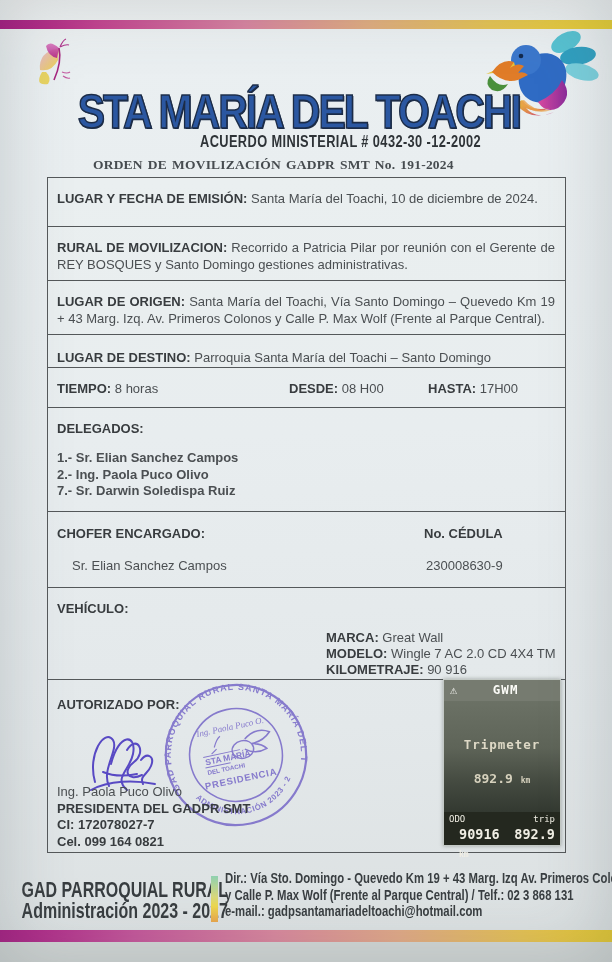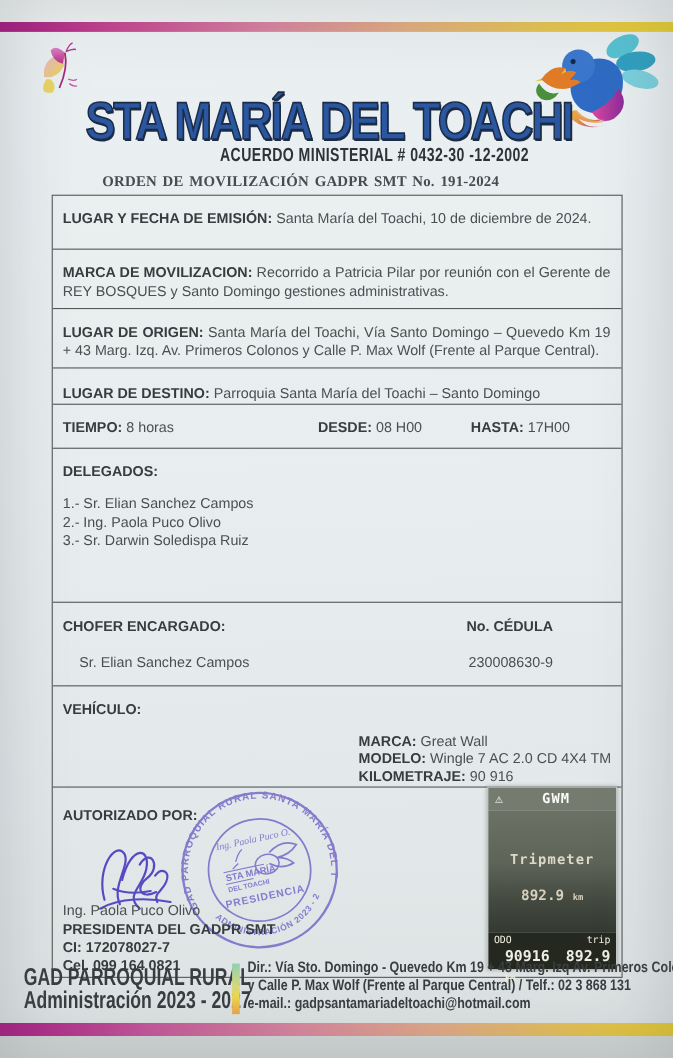--- a/index.html
+++ b/index.html
@@ -14,21 +14,21 @@
   .brand-sub{position:absolute;left:200px;top:132px;width:290px;white-space:nowrap;font-weight:bold;font-size:16px;color:#2e3337;transform:scale(.8,1.08);transform-origin:left top;letter-spacing:.5px;}
   .doc-title{position:absolute;left:93px;top:157px;font-family:"Liberation Serif",serif;font-weight:bold;font-size:13.5px;color:#474c50;letter-spacing:.2px;word-spacing:1.5px;}
   .maintable{position:absolute;left:47px;top:177px;width:519px;border:1.2px solid #54585a;box-sizing:border-box;background:rgba(255,255,255,.06);}
   .trow{position:relative;box-sizing:border-box;border-top:1px solid #54585a;font-size:13px;line-height:1.32;}
   .trow:first-child{border-top:none;}
   .lbl{font-weight:bold;color:#383c3f;}
   .val{color:#4b4f52;}
   .just{text-align:justify;}
   .pad{padding:12px 10px 0 9px;}
   .delist{margin-top:13px;}
-  .delist div{line-height:16.5px;}
+  .delist div{line-height:16.5px;font-weight:bold;}
   .abs{position:absolute;}
   
   .dash{position:absolute;right:4px;top:-1px;width:118px;height:167px;background:#c3c9c5;padding:1px;box-sizing:border-box;box-shadow:0 0 4px rgba(60,65,60,.4);}
   .dash-screen{width:100%;height:100%;display:flex;flex-direction:column;font-family:"DejaVu Sans Mono",monospace;}
   .dash-top{height:21px;background:#767b70;color:#fbfbf7;font-weight:bold;font-size:12.5px;display:flex;align-items:center;padding:0 6px;box-sizing:border-box;}
   .dash-top .warn{font-size:12px;}
   .dash-top .brand{position:static;flex:1;text-align:center;letter-spacing:1px;}
   .dash-mid{flex:1;background:linear-gradient(#6b7165,#5e6458 42%,#454b41 72%,#333931);color:#ded9c6;text-align:center;padding-top:36px;}
   .dash-mode{font-size:12.5px;font-weight:bold;letter-spacing:1px;}
   .dash-trip{margin-top:16px;font-size:13px;font-weight:bold;color:#d6d1bd;}
@@ -106,21 +106,21 @@
   <div class="doc-title">ORDEN DE MOVILIZACIÓN GADPR SMT No. 191-2024</div>
 
   <div class="maintable">
 
     <div class="trow pad" style="height:48px;">
       <span class="lbl">LUGAR Y FECHA DE EMISIÓN:</span>
       <span class="val">Santa María del Toachi, 10 de diciembre de 2024.</span>
     </div>
 
     <div class="trow pad just" style="height:54px;">
-      <span class="lbl">MARCA DE MOVILIZACION:</span>
+      <span class="lbl">RURAL DE MOVILIZACION:</span>
       <span class="val">Recorrido a Patricia Pilar por reunión con el Gerente de REY BOSQUES y Santo Domingo gestiones administrativas.</span>
     </div>
 
     <div class="trow pad just" style="height:54px;">
       <span class="lbl">LUGAR DE ORIGEN:</span>
       <span class="val">Santa María del Toachi, Vía Santo Domingo – Quevedo Km 19 + 43 Marg. Izq. Av. Primeros Colonos y Calle P. Max Wolf (Frente al Parque Central).</span>
     </div>
 
     <div class="trow" style="height:33px;padding:14px 10px 0 9px;">
       <span class="lbl">LUGAR DE DESTINO:</span>
@@ -140,25 +140,25 @@
         <span class="lbl">HASTA:</span>
         <span class="val">17H00</span>
       </span>
     </div>
 
     <div class="trow pad" style="height:104px;">
       <span class="lbl">DELEGADOS:</span>
       <div class="delist val">
         <div>1.- Sr. Elian Sanchez Campos</div>
         <div>2.- Ing. Paola Puco Olivo</div>
-        <div>3.- Sr. Darwin Soledispa Ruiz</div>
-      </div>
-    </div>
-
-    <div class="trow" style="height:76px;margin-top:36px;">
+        <div>7.- Sr. Darwin Soledispa Ruiz</div>
+      </div>
+    </div>
+
+    <div class="trow" style="height:76px;">
       <span class="abs lbl" style="left:9px;top:13px;">CHOFER ENCARGADO:</span>
       <span class="abs lbl" style="left:376px;top:13px;">No. CÉDULA</span>
       <span class="abs val" style="left:24px;top:45px;">Sr. Elian Sanchez Campos</span>
       <span class="abs val" style="left:378px;top:45px;">230008630-9</span>
     </div>
 
     <div class="trow" style="height:92px;">
       <span class="abs lbl" style="left:9px;top:12px;">VEHÍCULO:</span>
       <div class="abs" style="left:278px;top:42px;line-height:16px;">
         <div><span class="lbl">MARCA:</span> <span class="val">Great Wall</span></div>

